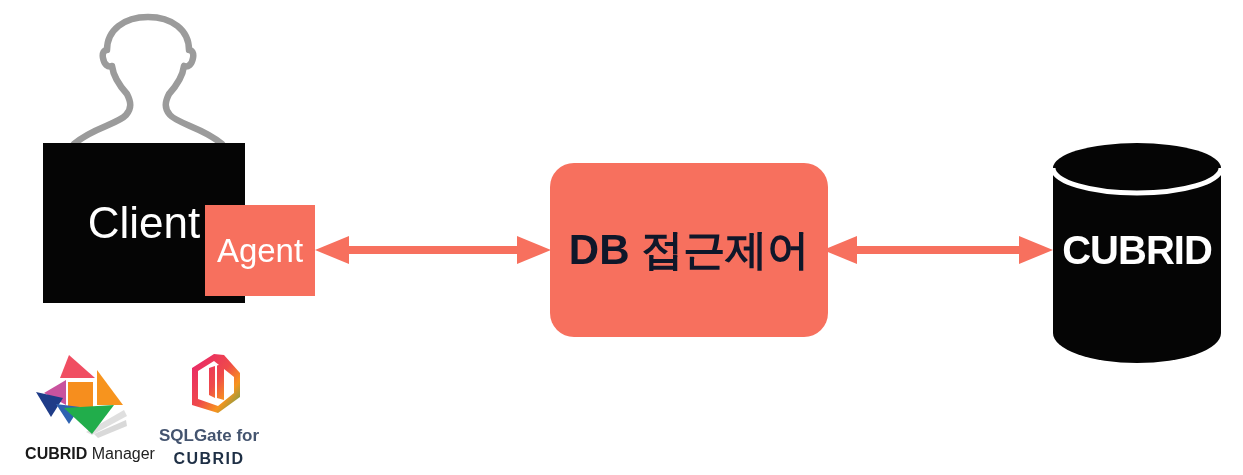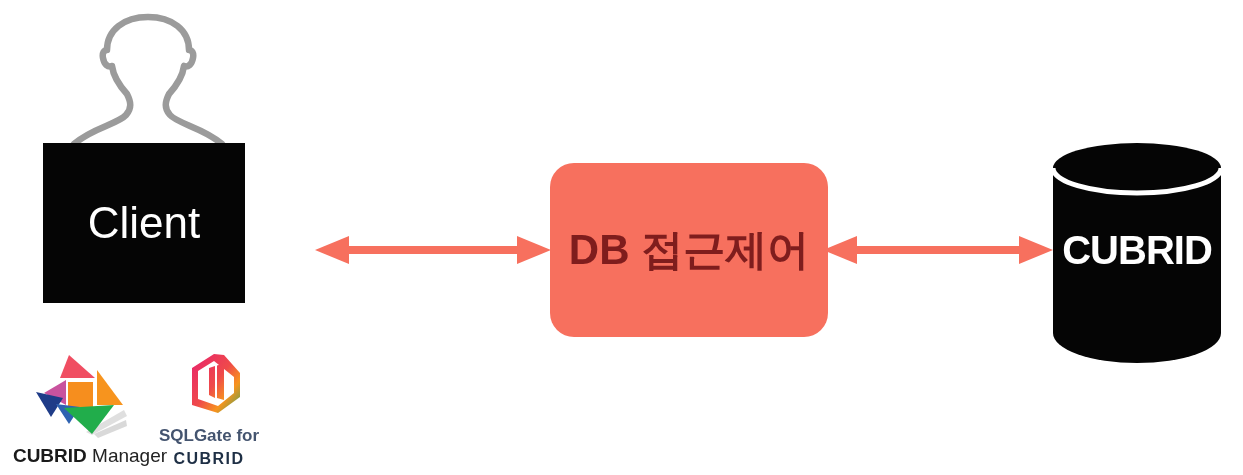--- a/index.html
+++ b/index.html
@@ -24,33 +24,33 @@
   .agent-label{color:#ffffff;font-size:33px;font-weight:400;}
   
   .arrow1{left:313px;top:234px;width:240px;height:32px;z-index:2;}
   .arrow2{left:821px;top:234px;width:234px;height:32px;z-index:2;}
   
   .gateway-box{
     left:550px;top:163px;width:278px;height:174px;background:var(--accent);
     border-radius:24px;display:flex;flex-direction:column;align-items:center;
     justify-content:center;z-index:2;
   }
-  .gateway-line{color:#7f1d1d;font-size:42px;font-weight:600;line-height:54px;white-space:nowrap;text-align:right;}
+  .gateway-line{color:#0f172a;font-size:42px;font-weight:600;line-height:54px;white-space:nowrap;text-align:right;}
   
   .db-cyl{left:1051px;top:141px;width:172px;height:226px;z-index:2;}
   .db-label{
     left:1051px;top:226px;width:172px;height:48px;z-index:3;
     display:flex;align-items:center;justify-content:center;
     color:#ffffff;font-size:40px;font-weight:600;letter-spacing:-1px;
   }
   
   .cm-logo{left:36px;top:352px;width:92px;height:90px;z-index:3;}
   .cm-caption{
     left:10px;top:445px;width:160px;text-align:center;white-space:nowrap;
-    font-size:19px;color:#1a1a1a;z-index:3;
+    font-size:16px;color:#1a1a1a;z-index:3;
   }
   .cm-caption .b{font-weight:700;}
   .cm-caption .r{font-weight:400;color:#222222;}
   .sg-logo{left:184px;top:350px;width:62px;height:70px;z-index:3;}
   .sg-caption{left:150px;top:426px;width:118px;text-align:center;z-index:3;}
   .sg-line1{font-size:17px;color:#44546F;font-weight:700;white-space:nowrap;}
   .sg-line2{font-size:16px;color:#1E2F45;font-weight:700;letter-spacing:1.5px;margin-top:4px;white-space:nowrap;}
 </style>
 </head>
 <body>
@@ -70,20 +70,23 @@
              C 126 52 122 56 118 54
              C 117 62 112 72 103 82
              C 99 90 98 96 104 103
              C 112 112 138 116 156 132" fill="#ffffff" stroke="#9B9B9B" stroke-width="6.5" stroke-linejoin="round" stroke-linecap="round"></path>
   </svg>
 
   <div class="abs client-box">
     <span class="client-label">Client</span>
   </div>
 
+  <div class="abs agent-box">
+    <span class="agent-label">Agent</span>
+  </div>
 
   <svg class="abs arrow1" viewBox="0 0 240 32">
     <line x1="26" y1="16" x2="214" y2="16" stroke="var(--accent)" stroke-width="8"></line>
     <polygon points="2,16 36,2 36,30" fill="var(--accent)"></polygon>
     <polygon points="238,16 204,2 204,30" fill="var(--accent)"></polygon>
   </svg>
 
   <div class="abs gateway-box">
     <div class="gateway-line">DB 접근제어</div>
   </div>

